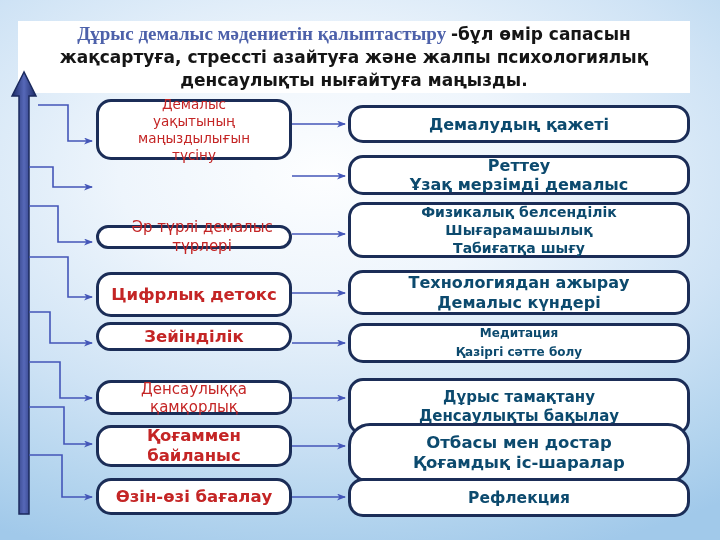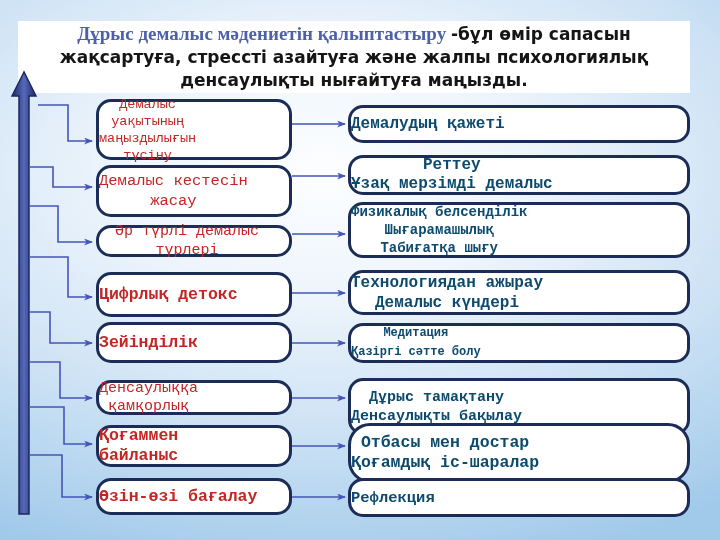--- a/index.html
+++ b/index.html
@@ -23,25 +23,24 @@
   .title-lead{
     font-family:"Liberation Serif","DejaVu Serif",serif;
     font-size:19px;font-weight:bold;color:#4d61aa;
   }
   .box{
     position:absolute;
     background:#ffffff;
     border:3px solid #1b2d57;
     border-radius:15px;
     box-sizing:border-box;
-    display:flex;align-items:center;justify-content:flex-start;
+    display:flex;align-items:center;justify-content:center;
     text-align:center;
     z-index:2;
     overflow:visible;
-    font-family:Liberation Mono, monospace;
   }
   .box span{white-space:pre-line;display:block;}
   .box-left{left:96px;width:196px;color:#c42525;}
   .box-right{left:348px;width:342px;color:#0c4a6e;}
   svg.flow{position:absolute;left:0;top:0;z-index:3;pointer-events:none;}
 </style>
 </head>
 <body>
 
 <div class="slide">
@@ -49,32 +48,28 @@
   <div class="title-box">
     <p><span class="title-lead">Дұрыс демалыс мәдениетін қалыптастыру </span><span>-бұл өмір сапасын жақсартуға, стрессті азайтуға және жалпы психологиялық денсаулықты нығайтуға маңызды.</span></p>
   </div>
 
   <div class="box box-left" style="top:99px;height:61px;font-size:13.5px;line-height:17px;">
     <span>Демалыс
 уақытының
 маңыздылығын
 түсіну</span>
     </div>
-  <div class="box box-left" style="top:165px;height:52px;font-size:15.5px;line-height:20px;">
-    <span>Демалыс кестесін
-жасау</span>
-    </div>
-  <div class="box box-left" style="top:225px;height:32px;font-size:15px;line-height:19px;padding-left:16px;">
+  <div class="box box-left" style="top:225px;height:24px;font-size:15px;line-height:19px;padding-left:16px;">
     <span>Әр түрлі демалыс
 түрлері</span>
     </div>
   <div class="box box-left" style="top:272px;height:45px;font-size:16.5px;font-weight:700;">
     <span>Цифрлық детокс</span>
     </div>
-  <div class="box box-left" style="top:322px;height:41px;font-size:16.5px;font-weight:700;">
+  <div class="box box-left" style="top:322px;height:29px;font-size:16.5px;font-weight:700;">
     <span>Зейінділік</span>
     </div>
   <div class="box box-left" style="top:380px;height:35px;font-size:15px;line-height:18px;">
     <span>Денсаулыққа
 қамқорлық</span>
     </div>
   <div class="box box-left" style="top:425px;height:42px;font-size:16.5px;font-weight:700;line-height:20px;">
     <span>Қоғаммен
 байланыс</span>
     </div>

